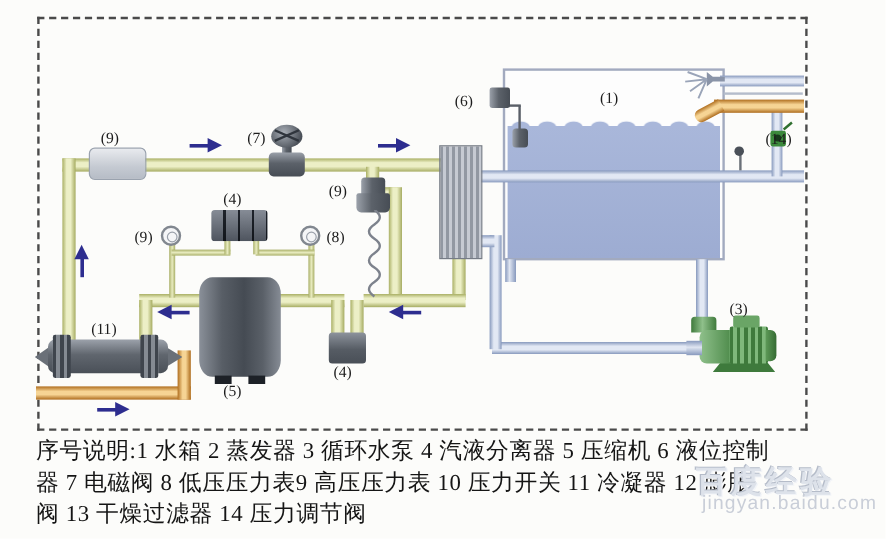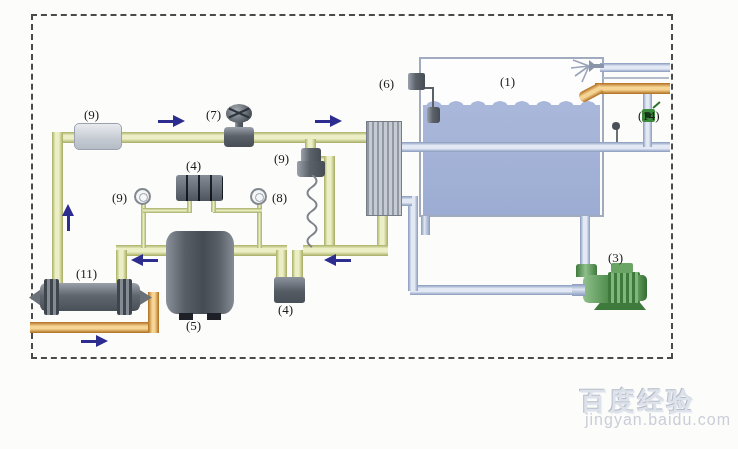--- a/index.html
+++ b/index.html
@@ -160,17 +160,22 @@
   <span class="lbl" style="left:379px;top:76px;">(6)</span>
   <span class="lbl" style="left:206px;top:107px;">(7)</span>
   <span class="lbl" style="left:272px;top:190px;">(8)</span>
   <span class="lbl" style="left:112px;top:190px;">(9)</span>
   <span class="lbl" style="left:186px;top:158px;">(4)</span>
   <span class="lbl" style="left:76px;top:266px;font-family:Liberation Serif, serif;">(11)</span>
   <span class="lbl" style="left:274px;top:151px;">(9)</span>
   <span class="lbl" style="left:84px;top:107px;">(9)</span>
   <span class="lbl" style="left:621px;top:108px;margin-left:17px;">(14)</span>
 
+  <div class="legend">
+    <div>序号说明:1 水箱 2  蒸发器 3  循环水泵 4  汽液分离器 5  压缩机 6 液位控制</div>
+    <div>器 7  电磁阀 8  低压压力表9 高压压力表 10  压力开关 11  冷凝器 12  膨胀</div>
+    <div>阀 13  干燥过滤器 14  压力调节阀</div>
+  </div>
 
   <div class="wm-logo">百度经验</div>
   <div class="wm-url">jingyan.baidu.com</div>
 
 </div>
 
 </body></html>

